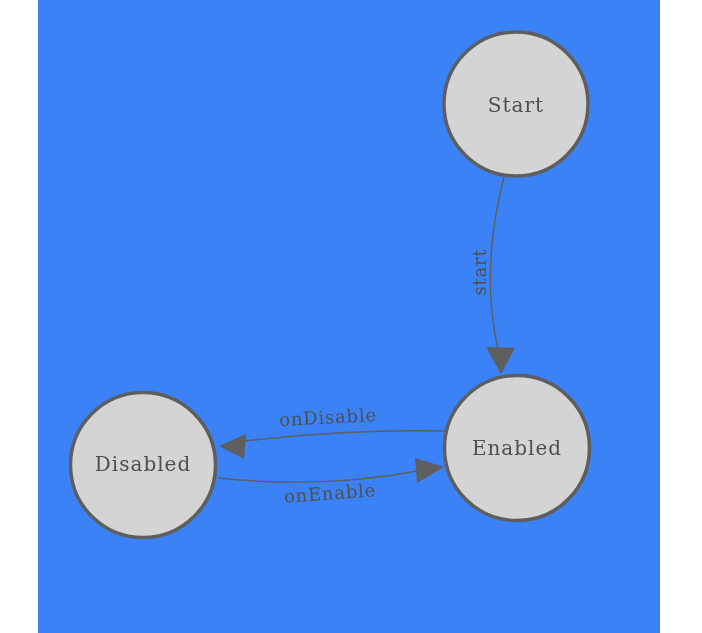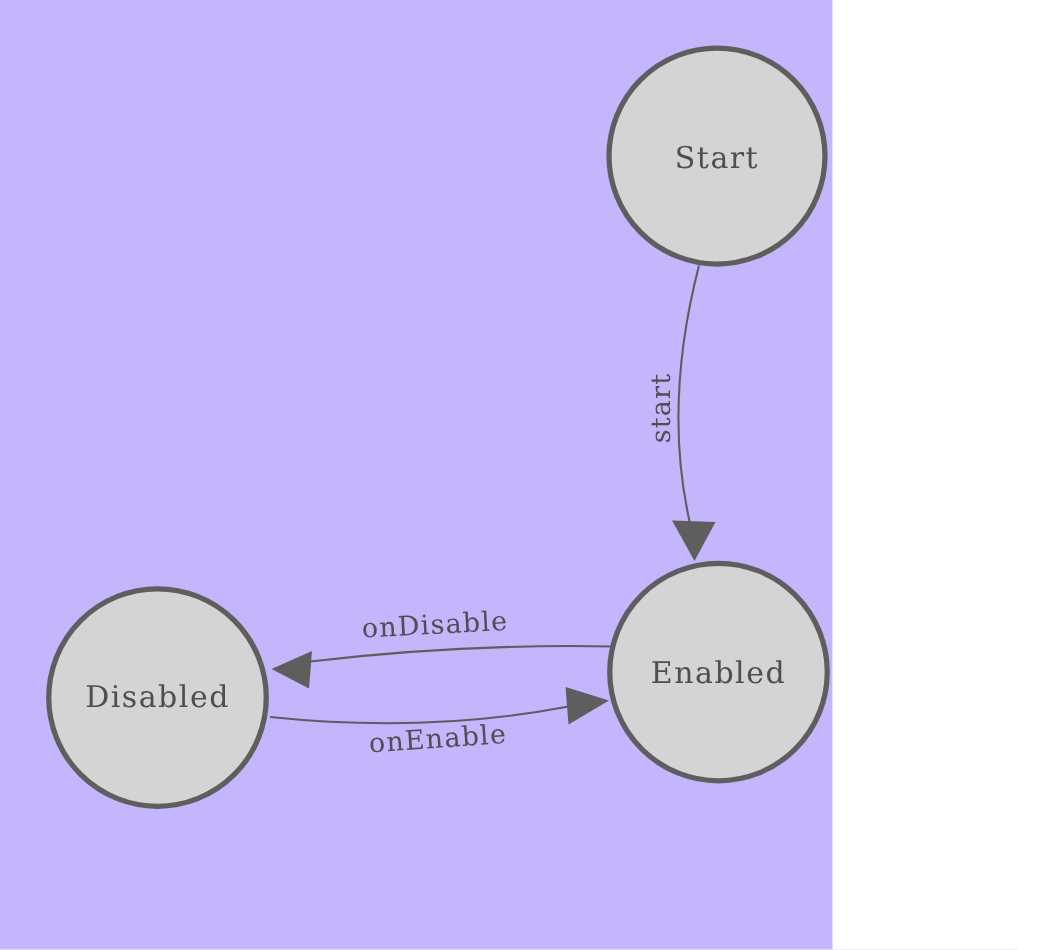--- a/index.html
+++ b/index.html
@@ -6,23 +6,24 @@
     margin: 0;
     padding: 0;
     width: 702px;
     height: 633px;
     background: #ffffff;
     overflow: hidden;
     font-family: "DejaVu Serif", "Liberation Serif", serif;
   }
   .stage {
     position: relative;
-    width: 555px;
+    width: 622px;
     height: 633px;
-    background: #c4b5fd;
+    background: #3b82f6;
+    margin-left: 38px;
   }
   svg { display: block; }
   .node-circle {
     fill: #d4d4d4;
     stroke: #5e5e5e;
     stroke-width: 3.5;
   }
   .node-label {
     fill: #4f4f4f;
     font-size: 20px;

